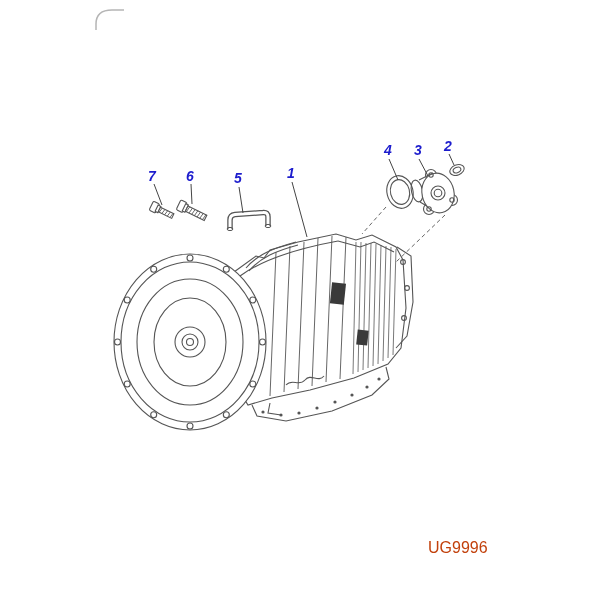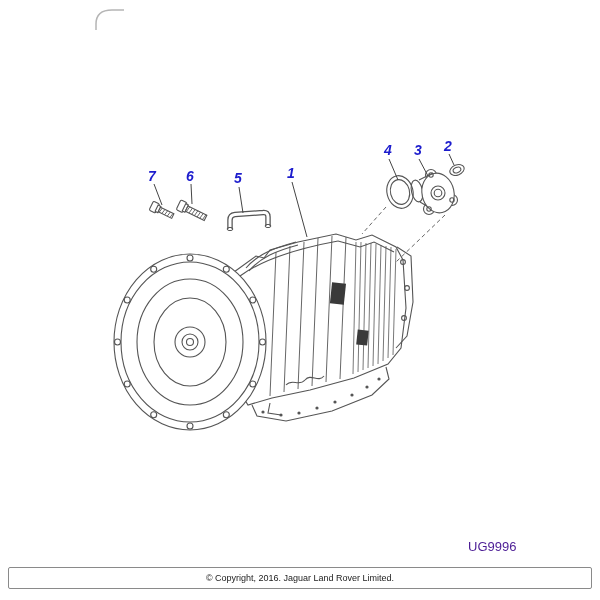--- a/index.html
+++ b/index.html
@@ -17,23 +17,22 @@
   }
   svg.diagram {
     position: absolute;
     left: 0;
     top: 0;
   }
   .drawing-code {
     position: absolute;
     top: 539px;
     left: 428px;
-    font-size: 13px;
-    color: #4c1d95;
-    margin-left: 40px;
+    font-size: 16px;
+    color: #c2410c;
   }
   .copyright-bar {
     position: absolute;
     left: 8px;
     right: 8px;
     bottom: 11px;
     height: 20px;
     line-height: 20px;
     border: 1px solid #8a8a8a;
     border-radius: 2px;
@@ -212,17 +211,14 @@
       <text class="callout-num" x="238" y="183" fill="#1c1ccd">5</text>
       <text class="callout-num" x="291" y="178" fill="#1c1ccd">1</text>
       <text class="callout-num" x="388" y="155" fill="#1c1ccd">4</text>
       <text class="callout-num" x="418" y="155" fill="#1c1ccd">3</text>
       <text class="callout-num" x="448" y="151" fill="#1c1ccd">2</text>
     </g>
   </svg>
 
   <div class="drawing-code">UG9996</div>
 
-  <div class="copyright-bar">
-    <span>© Copyright, 2016. Jaguar Land Rover Limited.</span>
-  </div>
 
 </div>
 
 </body></html>

